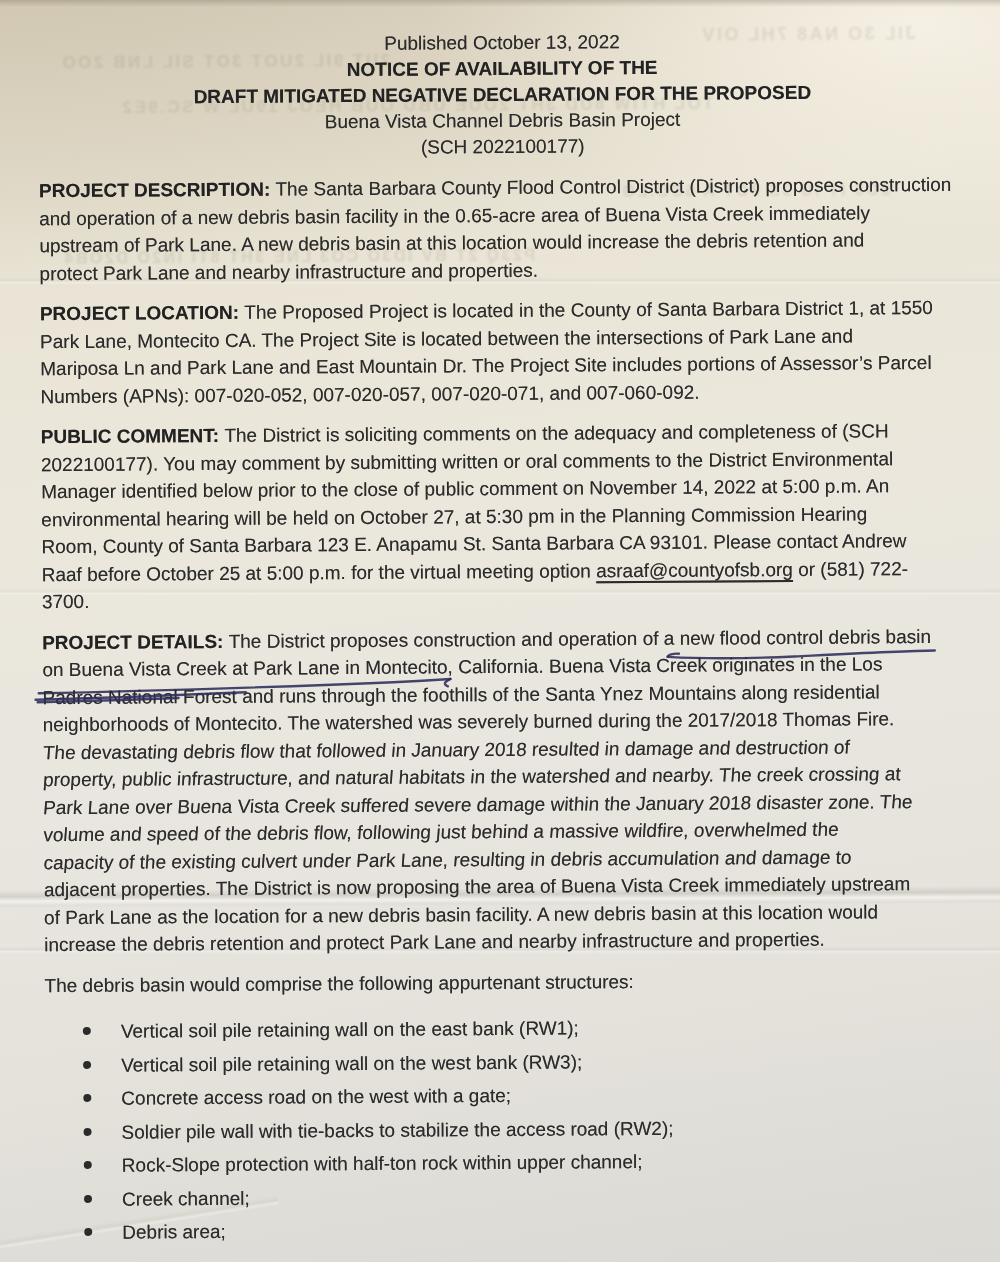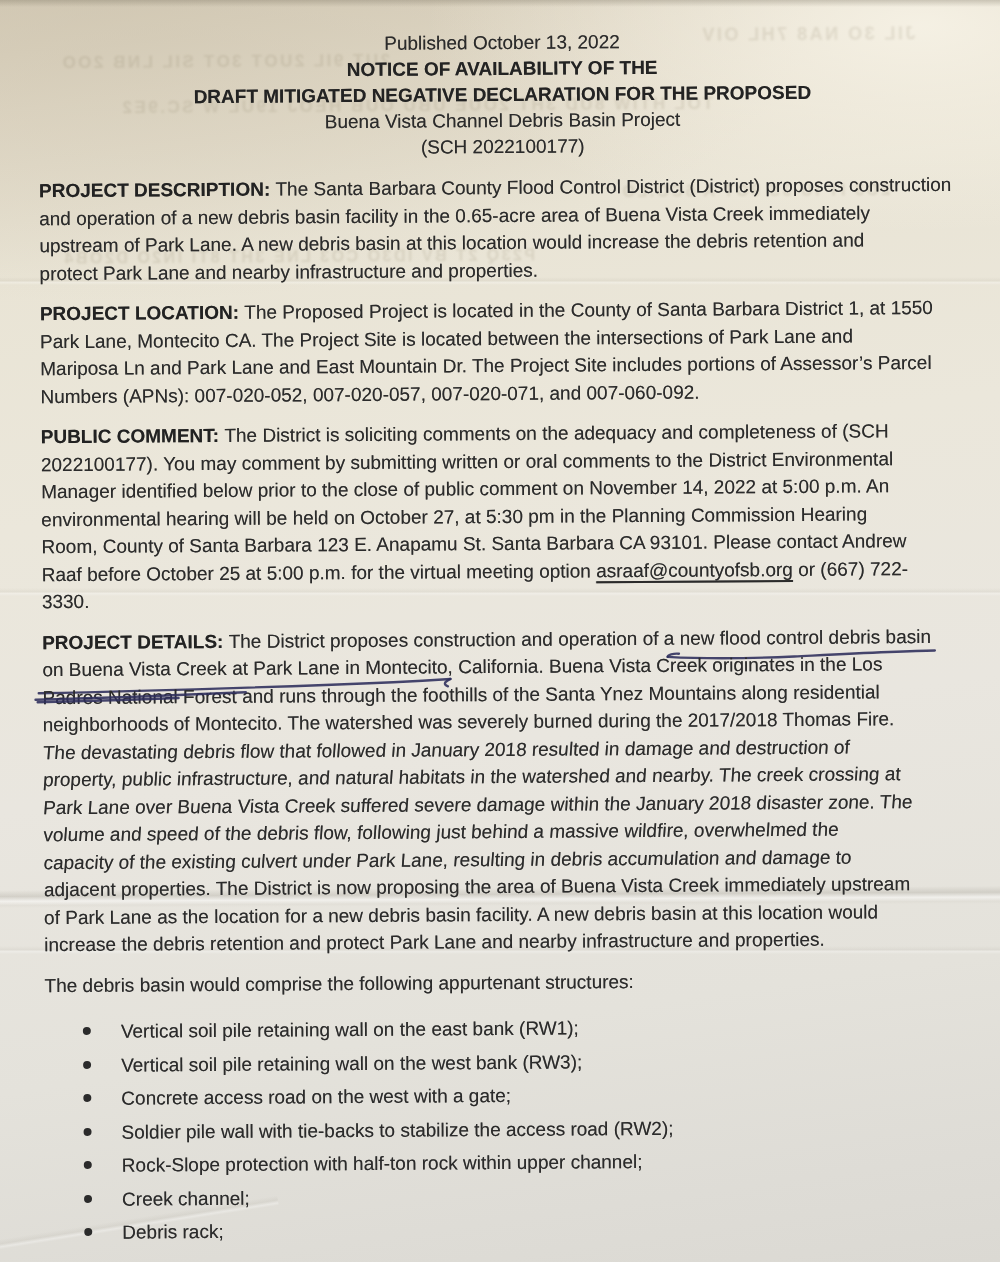--- a/index.html
+++ b/index.html
@@ -99,22 +99,22 @@
           <div class="line"><span>Park Lane, Montecito CA. The Project Site is located between the intersections of Park Lane and</span></div>
           <div class="line"><span>Mariposa Ln and Park Lane and East Mountain Dr. The Project Site includes portions of Assessor’s Parcel</span></div>
           <div class="line"><span>Numbers (APNs): 007-020-052, 007-020-057, 007-020-071, and 007-060-092.</span></div>
         </div>
         <div class="para">
           <div class="line"><span class="lbl">PUBLIC COMMENT: </span><span>The District is soliciting comments on the adequacy and completeness of (SCH</span></div>
           <div class="line"><span>2022100177). You may comment by submitting written or oral comments to the District Environmental</span></div>
           <div class="line"><span>Manager identified below prior to the close of public comment on November 14, 2022 at 5:00 p.m. An</span></div>
           <div class="line"><span>environmental hearing will be held on October 27, at 5:30 pm in the Planning Commission Hearing</span></div>
           <div class="line"><span>Room, County of Santa Barbara 123 E. Anapamu St. Santa Barbara CA 93101. Please contact Andrew</span></div>
-          <div class="line"><span>Raaf before October 25 at 5:00 p.m. for the virtual meeting option </span><span class="email">asraaf@countyofsb.org</span><span> or (667) 722-</span></div>
-          <div class="line"><span>3330.</span></div>
+          <div class="line"><span>Raaf before October 25 at 5:00 p.m. for the virtual meeting option </span><span class="email">asraaf@countyofsb.org</span><span> or (581) 722-</span></div>
+          <div class="line"><span>3700.</span></div>
         </div>
         <div class="para">
           <div class="line"><span class="lbl">PROJECT DETAILS: </span><span>The District proposes construction and operation of </span><span class="penWrap">a new flood control debris basin<svg viewBox="0 0 100 13" preserveAspectRatio="none" class="pen-u1">
                 <path d="M3,9 C3,7 5,5.5 7,6" class="pen-path"></path>
                 <path d="M3,9 C14,11 30,11.5 48,9.5 C68,7.2 86,5 98,4.6" class="pen-path"></path>
               </svg></span></div>
           <div class="line"><span class="penWrap">on Buena Vista Creek at Park Lane in Montecito,<svg viewBox="0 0 100 14" preserveAspectRatio="none" class="pen-u2">
                 <path d="M1,13 C22,12 46,9.5 70,6.5 C82,5 92,3 98,1.6" class="pen-path"></path>
                 <path d="M98,1.6 C96.6,4.5 96.2,7 97.4,9" class="pen-path"></path>
               </svg></span><span> California. Buena Vista Creek originates in the Los</span></div>
@@ -135,17 +135,17 @@
       </div>
 
     <div id="list-intro">The debris basin would comprise the following appurtenant structures:</div>
     <ul id="bullets">
         <li><span class="dot"></span><span>Vertical soil pile retaining wall on the east bank (RW1);</span></li>
         <li><span class="dot"></span><span>Vertical soil pile retaining wall on the west bank (RW3);</span></li>
         <li><span class="dot"></span><span>Concrete access road on the west with a gate;</span></li>
         <li><span class="dot"></span><span>Soldier pile wall with tie-backs to stabilize the access road (RW2);</span></li>
         <li><span class="dot"></span><span>Rock-Slope protection with half-ton rock within upper channel;</span></li>
         <li><span class="dot"></span><span>Creek channel;</span></li>
-        <li><span class="dot"></span><span>Debris rack;</span></li>
+        <li><span class="dot"></span><span>Debris area;</span></li>
       </ul>
   </div>
 
 </div>
 
 </body></html>

